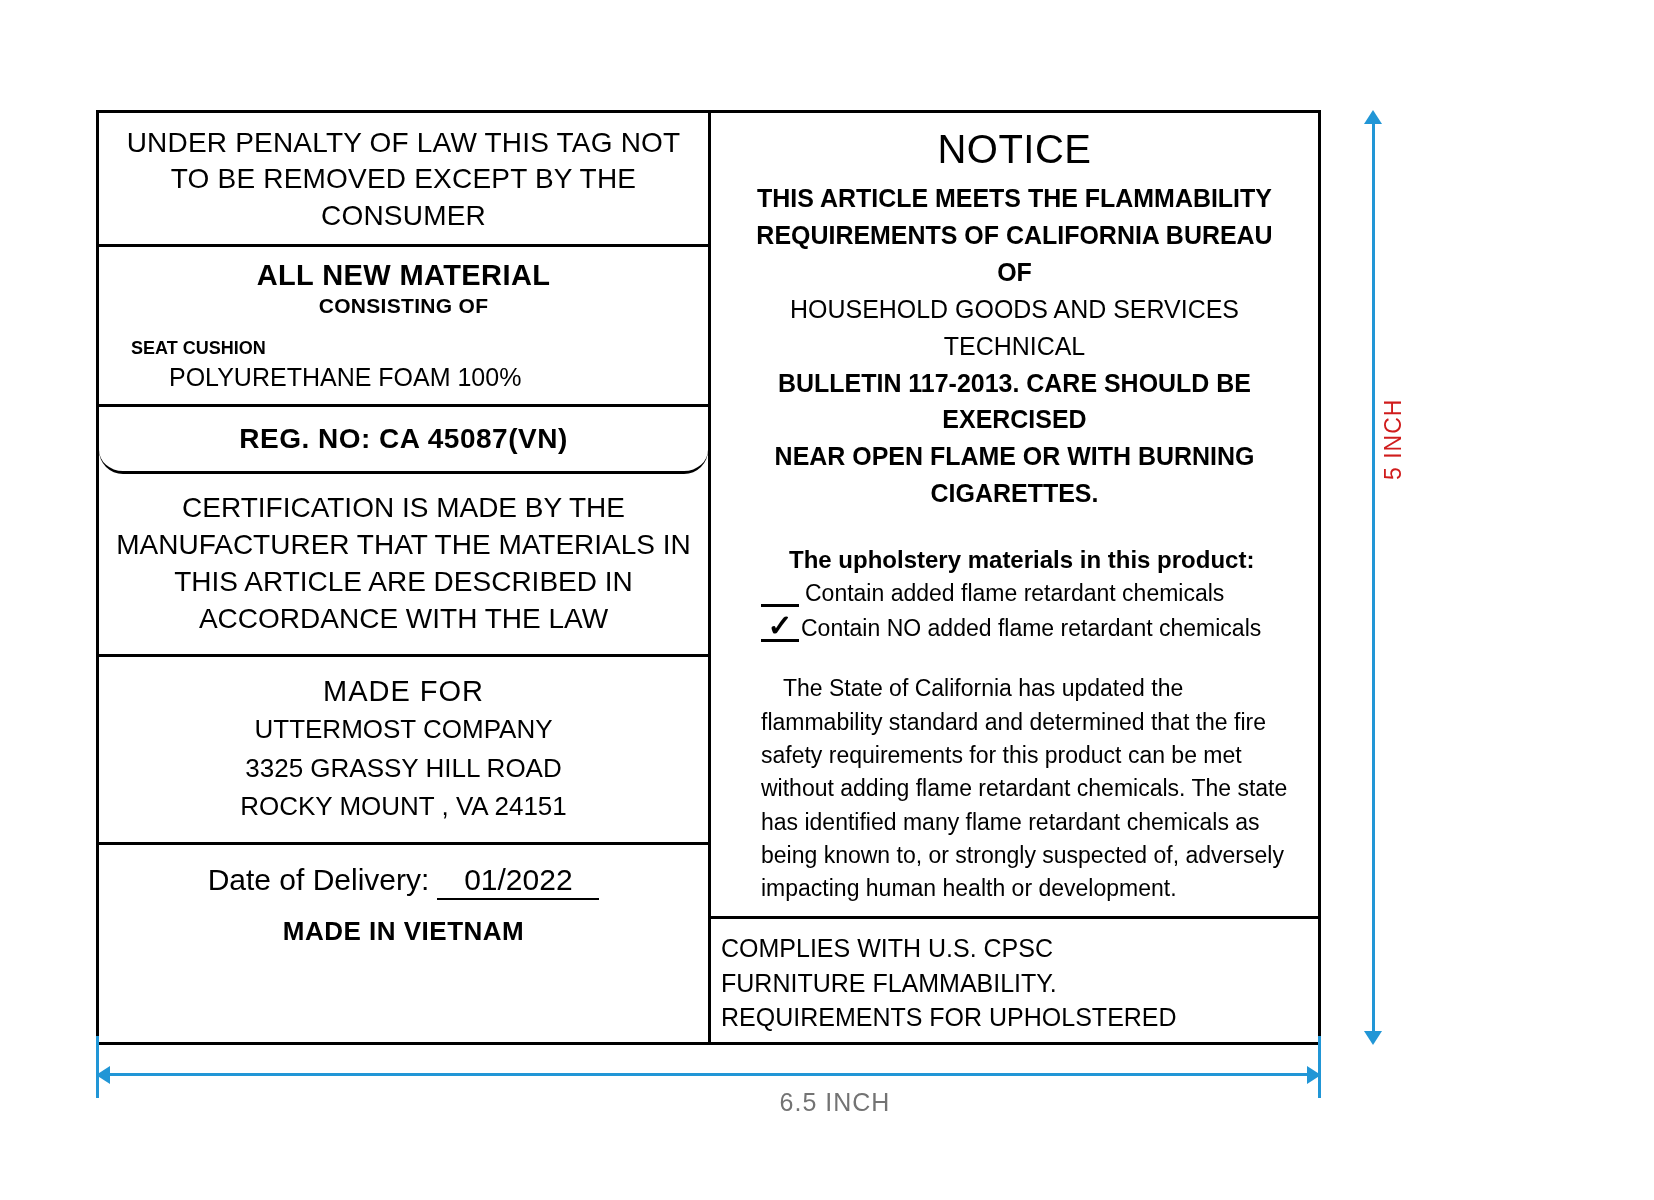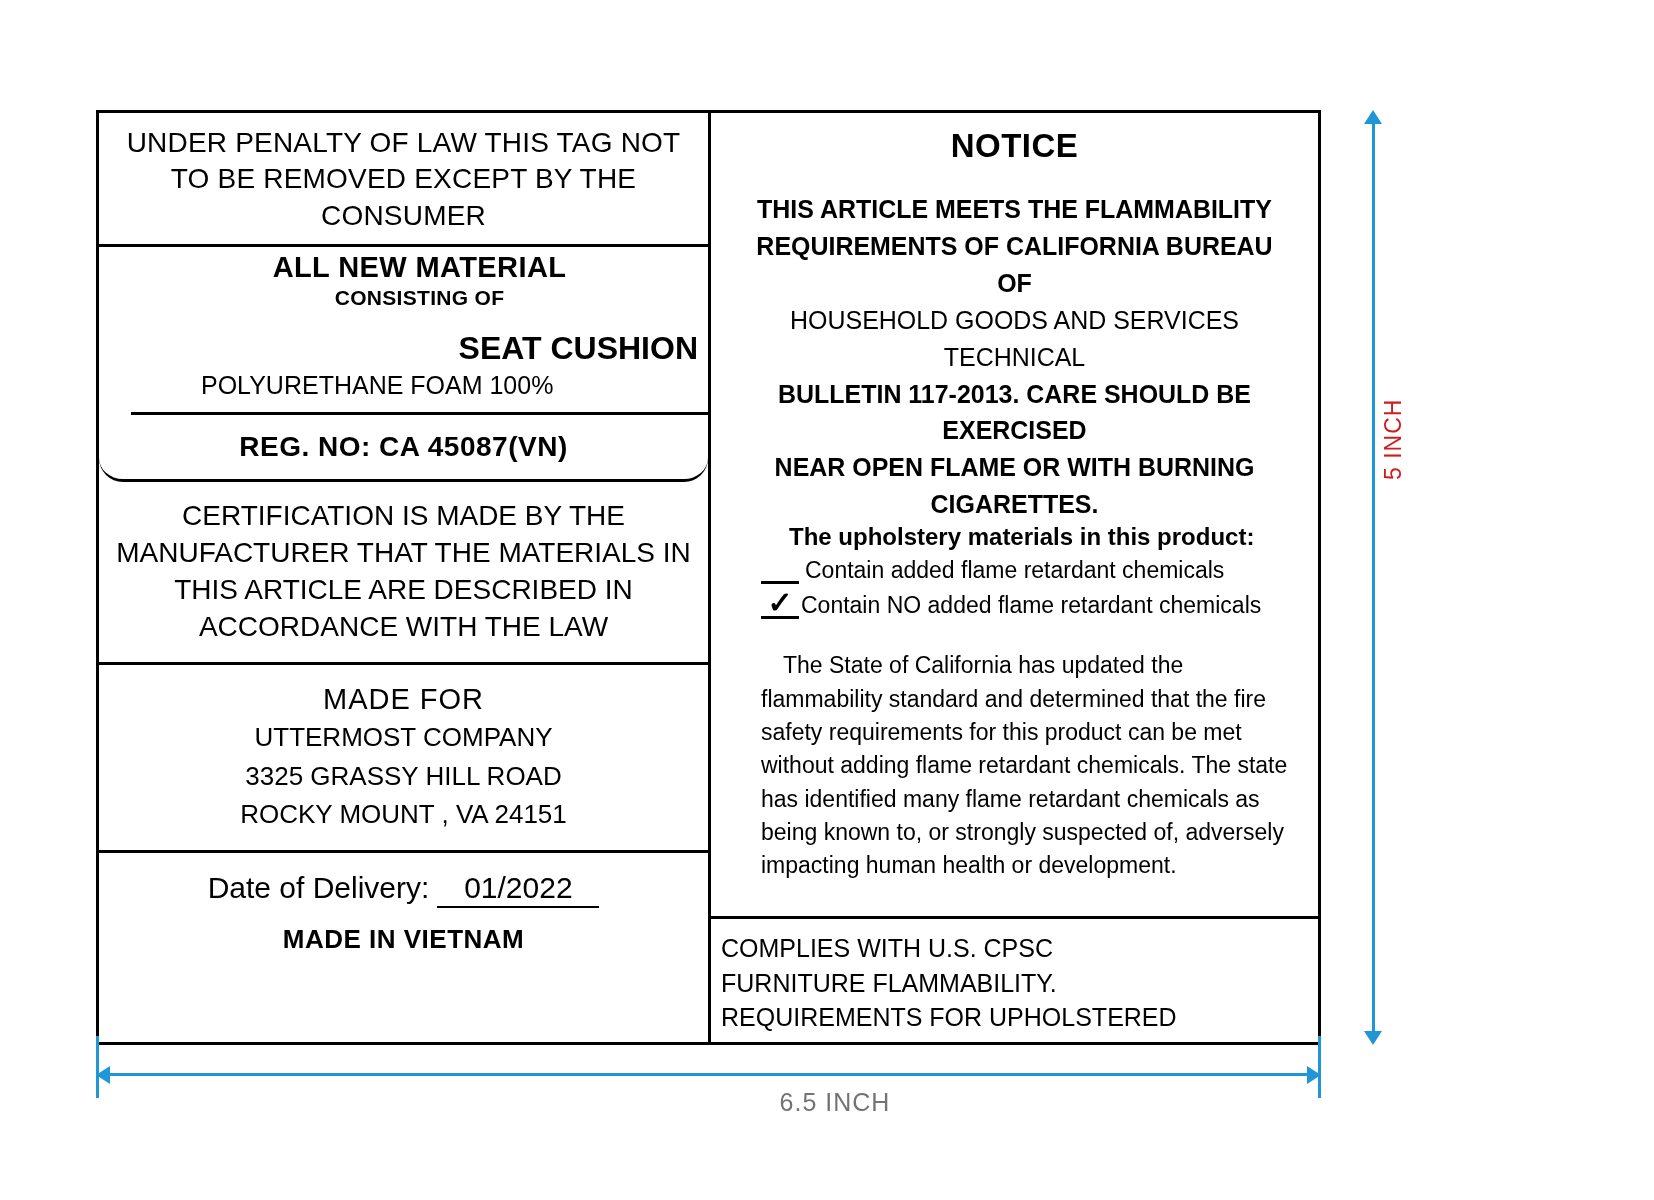--- a/index.html
+++ b/index.html
@@ -59,43 +59,41 @@
   
   .cell-penalty {
     padding-top: 12px;
     padding-bottom: 10px;
     text-align: center;
     font-size: 28px;
     line-height: 1.30;
     letter-spacing: 0.2px;
   }
   .cell-material {
-    padding-top: 4px;
+    padding-top: 12px;
     padding-bottom: 12px;
-    margin-left: 32px;
   }
   .anm-title {
     text-align: center;
     font-weight: bold;
     font-size: 29px;
     letter-spacing: 0.4px;
   }
   .anm-sub {
     text-align: center;
     font-weight: bold;
     font-size: 21px;
     letter-spacing: 0.3px;
     margin-top: 2px;
   }
   .comp-name {
     font-weight: bold;
-    font-size: 32px;
+    font-size: 18px;
     margin-top: 20px;
     padding-left: 22px;
-    text-align: right;
   }
   .comp-desc {
     font-size: 25px;
     margin-top: 4px;
     padding-left: 60px;
   }
   .cell-reg {
     text-align: center;
     font-weight: bold;
     font-size: 28px;
@@ -152,39 +150,40 @@
   }
 
   
   .cell-notice {
     flex: 1;
     padding: 14px 16px 8px 16px;
     box-sizing: border-box;
   }
   .notice-title {
     text-align: center;
-    font-weight: bold;
-    font-size: 33px;
+    font-weight: normal;
+    font-size: 40px;
     letter-spacing: 0.5px;
-    margin-bottom: 26px;
+    margin-bottom: 8px;
   }
   .notice-para {
     text-align: center;
     font-size: 26px;
     line-height: 1.42;
     font-stretch: condensed;
     transform: scaleX(0.96);
     transform-origin: center top;
   }
   .notice-para .b {
     font-weight: bold;
   }
   .upholstery-head {
     font-weight: bold;
     font-size: 24px;
+    margin-top: 34px;
     padding-left: 62px;
   }
   .check-row {
     display: flex;
     align-items: flex-end;
     font-size: 23px;
     margin-top: 6px;
     padding-left: 34px;
   }
   .check-box-blank {

